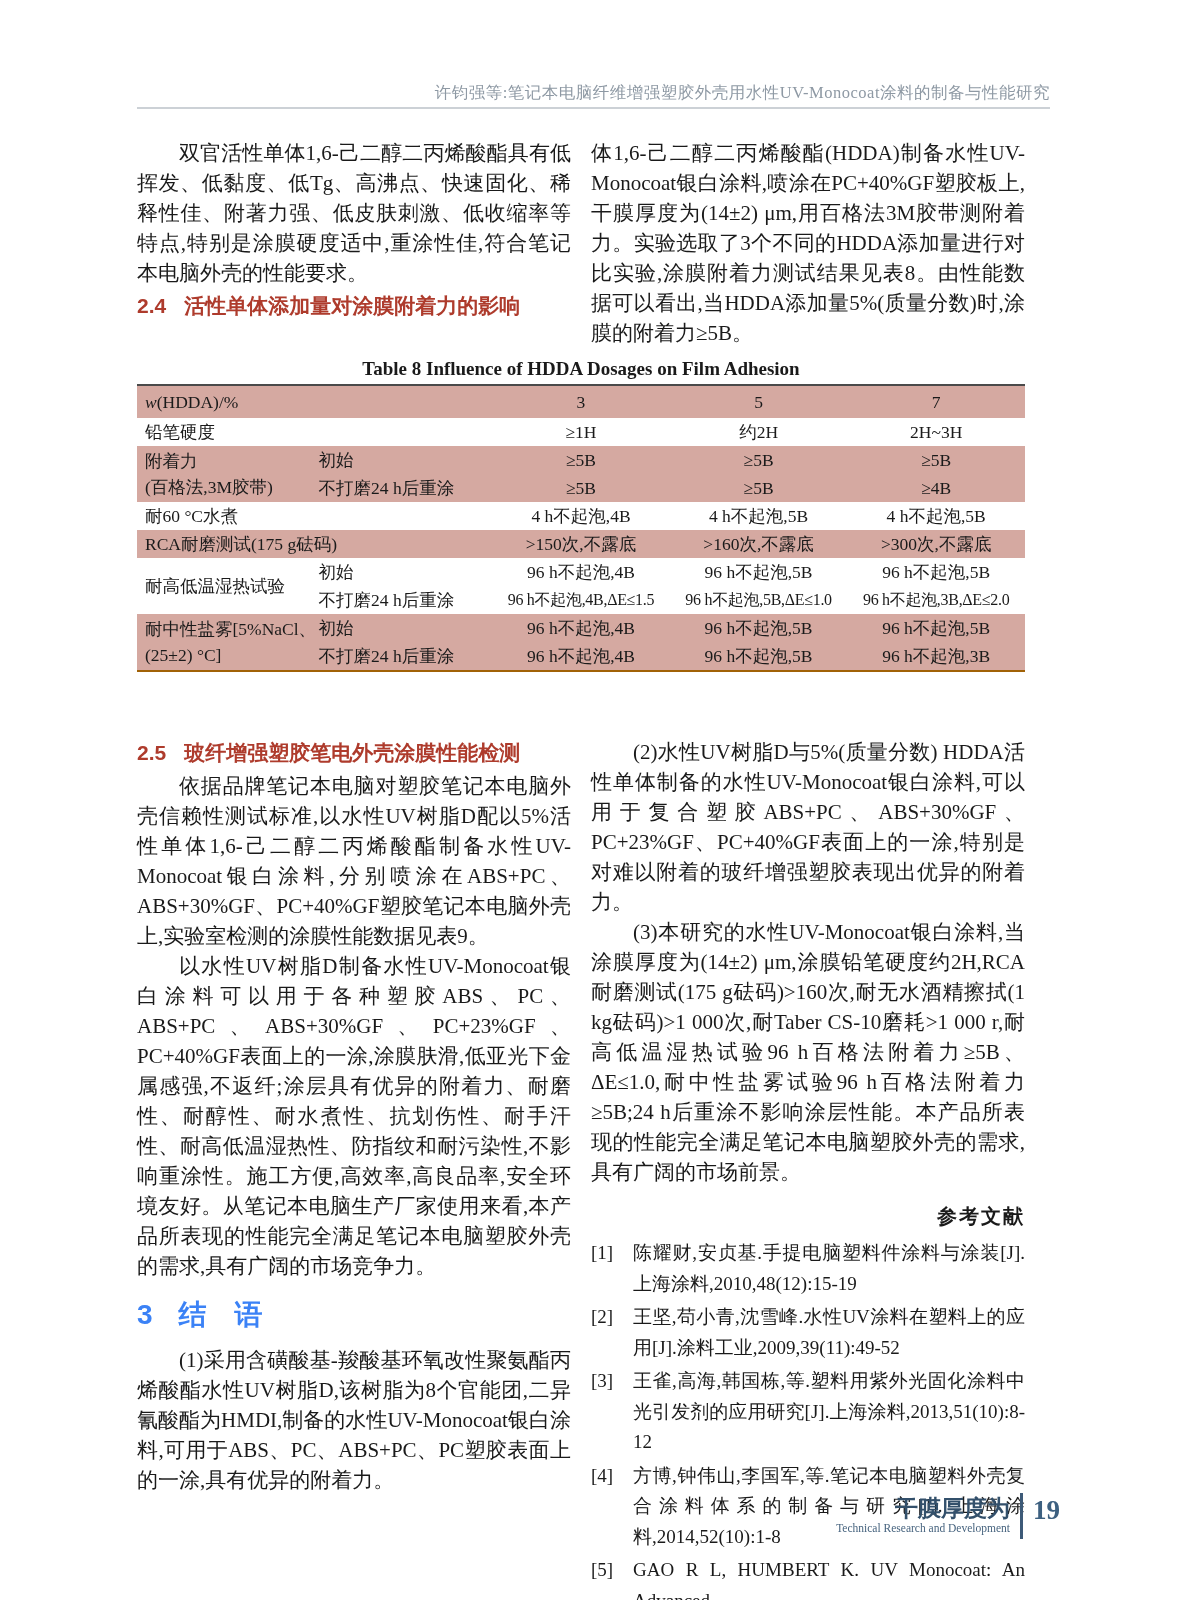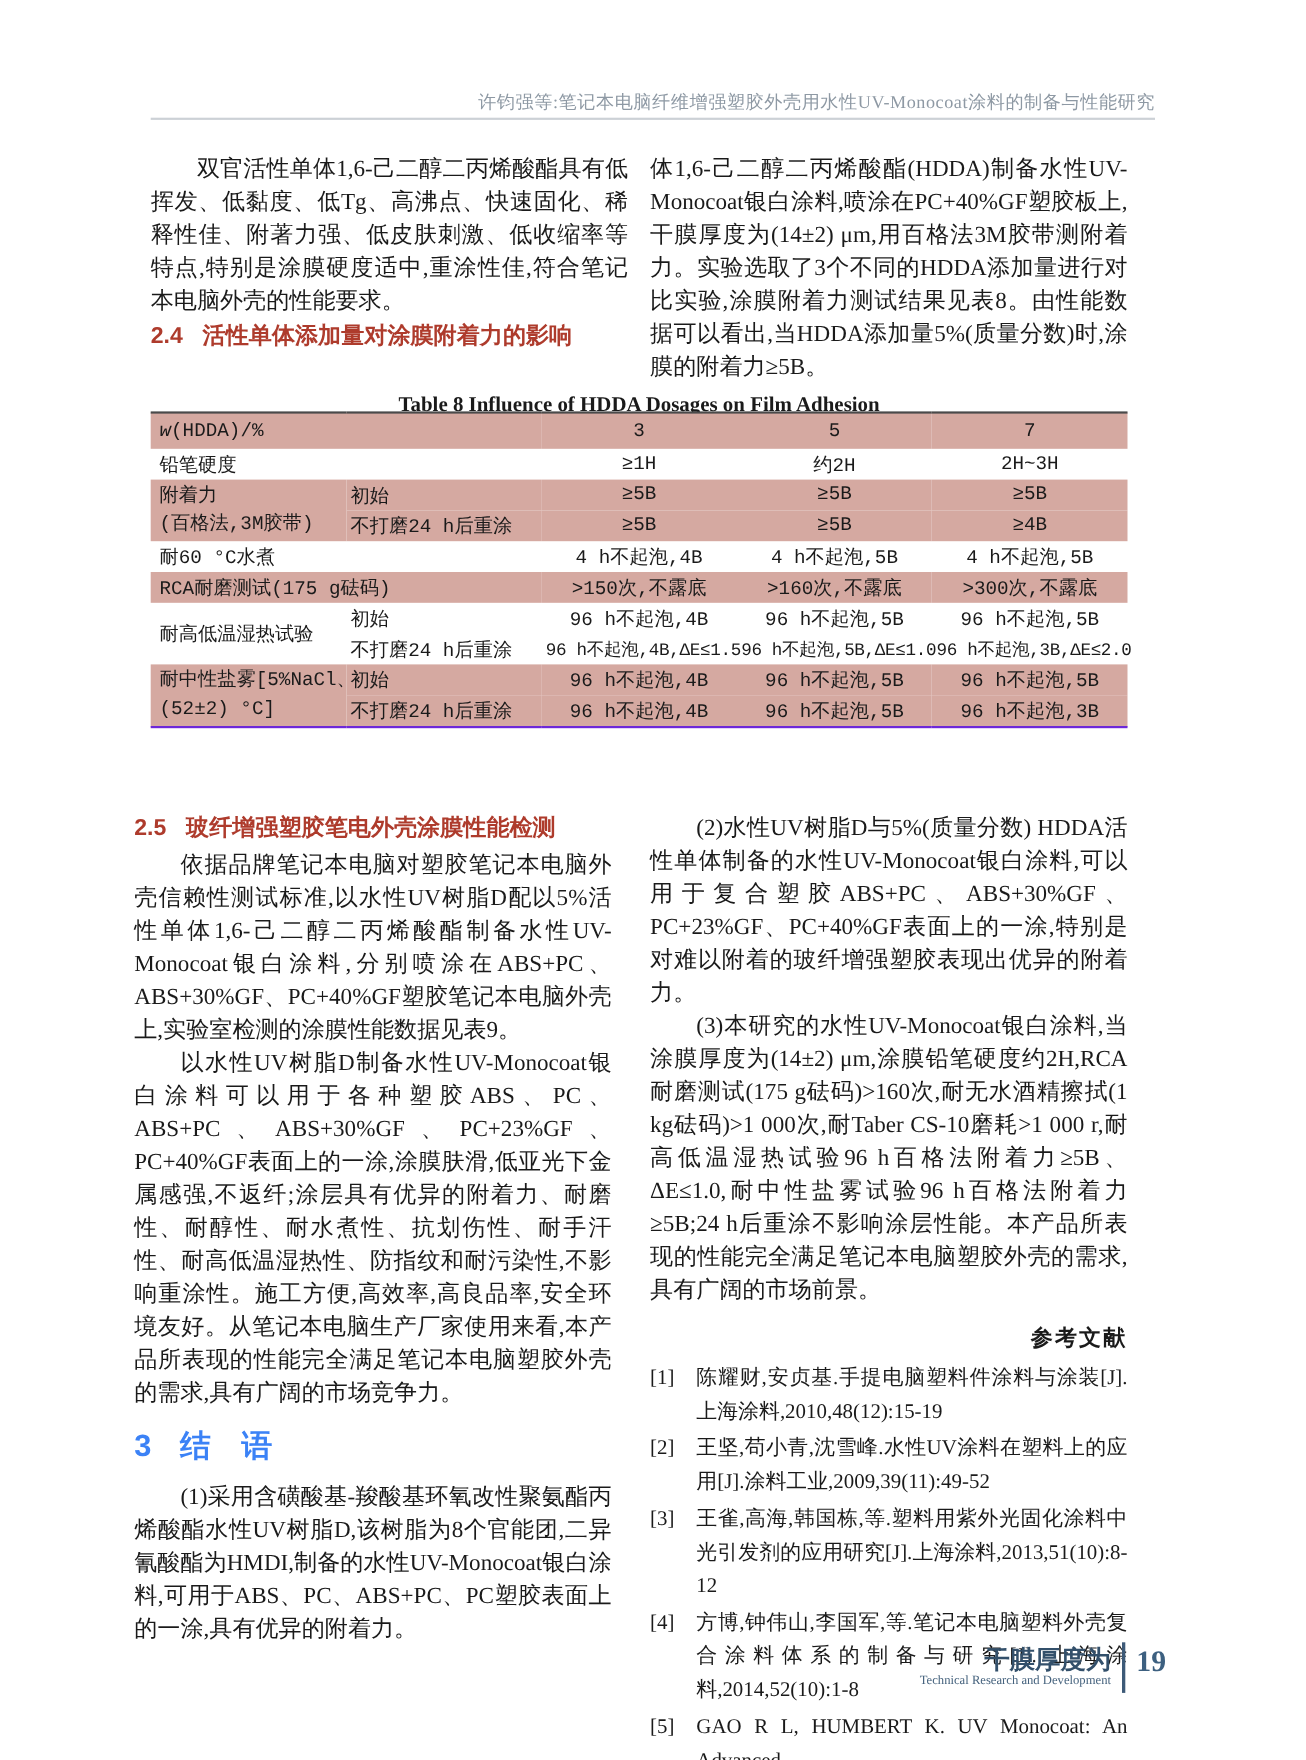--- a/index.html
+++ b/index.html
@@ -10,44 +10,44 @@
   
   .running-head{
     position:absolute;top:82px;left:137px;width:913px;text-align:right;
     font-size:16.5px;color:#8e99a4;letter-spacing:.5px;
   }
   .head-rule{position:absolute;top:107px;left:137px;width:913px;height:2px;background:#ccd1d6;}
   
   .col{position:absolute;width:434px;}
   .col-lt{left:137px;top:138px;}
   .col-rt{left:591px;top:138px;}
-  .col-lb{left:122px;top:735px;}
+  .col-lb{left:137px;top:735px;}
   .col-rb{left:591px;top:737px;}
   .p{font-size:21px;line-height:30px;text-align:justify;margin:0;}
   .indent{text-indent:2em;}
   
   .sec-h{
     font-family:"Liberation Sans","DejaVu Sans",sans-serif;font-weight:bold;
     color:#ae3b2c;font-size:21px;line-height:32px;margin:2px 0 2px 0;text-align:left;
   }
   .sec-h .sec-num{margin-right:18px;}
   .sec-h-big{
     font-family:"Liberation Sans","DejaVu Sans",sans-serif;font-weight:bold;
     color:#3b82f6;font-size:28px;line-height:40px;margin:14px 0 10px 0;
   }
   .sec-h-big .sec-num{margin-right:26px;}
   
   .tbl-cap{position:absolute;left:137px;width:888px;text-align:center;}
   .tbl-cap-zh{top:330px;font-family:"Liberation Sans","DejaVu Sans",sans-serif;font-weight:bold;font-size:20px;}
   .tbl-cap-en{top:358px;font-weight:bold;font-size:19px;}
   
   .tbl{
-    position:absolute;left:137px;top:374px;width:888px;border-collapse:collapse;
-    border-top:2px solid #4a4a4a;border-bottom:2px solid #6d28d9;
-    font-size:17.5px;table-layout:fixed;font-family:Liberation Mono, monospace;
+    position:absolute;left:137px;top:384px;width:888px;border-collapse:collapse;
+    border-top:2px solid #4a4a4a;border-bottom:2px solid #a16207;
+    font-size:17.5px;table-layout:fixed;
   }
   .tbl td{padding:0 4px;height:28px;vertical-align:middle;white-space:nowrap;}
   .tbl .lab{text-align:left;padding-left:8px;}
   .tbl .sub{text-align:left;}
   .tbl .val{text-align:center;}
   .tbl .pink{background:#d5a9a1;}
   .tbl .small{font-size:16px;letter-spacing:-0.3px;}
   .tbl .hdr td{height:32px;}
   .two-line span{display:block;line-height:26px;}
   
@@ -134,21 +134,21 @@
     </tr>
     <tr>
       <td class="sub">不打磨24 h后重涂</td>
       <td class="val small">96 h不起泡,4B,ΔE≤1.5</td>
       <td class="val small">96 h不起泡,5B,ΔE≤1.0</td>
       <td class="val small">96 h不起泡,3B,ΔE≤2.0</td>
     </tr>
     <tr>
       <td class="lab pink two-line" rowspan="2">
             <span>耐中性盐雾[5%NaCl、</span>
-            <span>(52±2) °C]</span>
+            <span>(25±2) °C]</span>
           </td>
       <td class="sub pink">初始</td>
       <td class="val pink">96 h不起泡,4B</td>
       <td class="val pink">96 h不起泡,5B</td>
       <td class="val pink">96 h不起泡,5B</td>
     </tr>
     <tr>
       <td class="sub pink">不打磨24 h后重涂</td>
       <td class="val pink">96 h不起泡,4B</td>
       <td class="val pink">96 h不起泡,5B</td>

